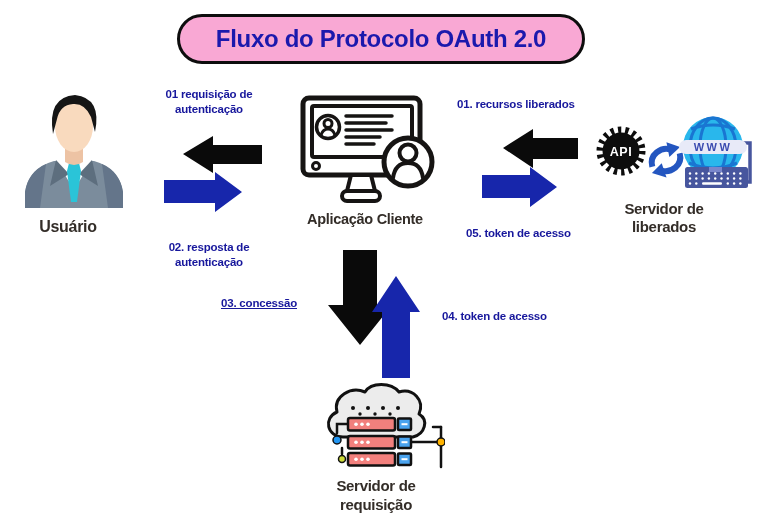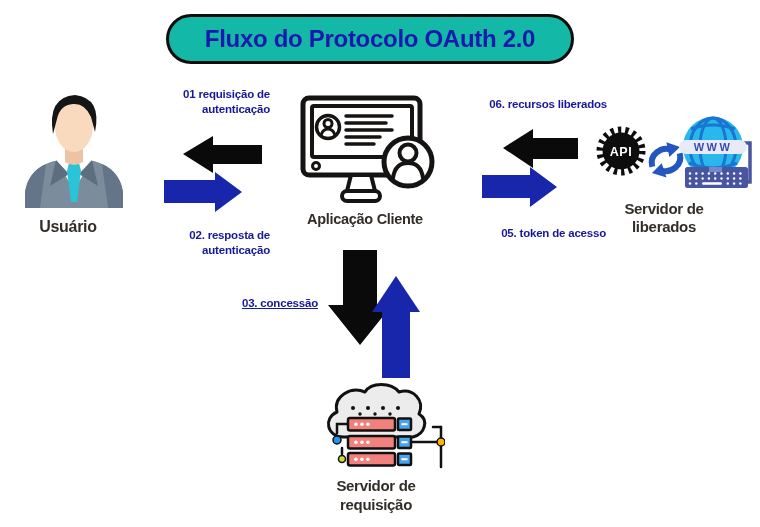--- a/index.html
+++ b/index.html
@@ -2,32 +2,32 @@
 <html><head>
 <meta charset="utf-8">
 <style>
   html,body{margin:0;padding:0;background:#ffffff;}
   .canvas{
     position:relative;width:760px;height:527px;background:#ffffff;
     font-family:"Liberation Sans", sans-serif;overflow:hidden;
   }
   .abs{position:absolute;}
   .title-box{
-    position:absolute;left:166px;top:14px;width:402px;height:44px;
-    border:3px solid #0d0d0d;border-radius:26px;background:#14b8a6;
+    position:absolute;left:177px;top:14px;width:402px;height:44px;
+    border:3px solid #0d0d0d;border-radius:26px;background:#f9a8d4;
     display:flex;align-items:center;justify-content:center;
   }
   .title-box span{
     font-size:24px;font-weight:bold;color:#1b19ad;letter-spacing:-0.3px;white-space:nowrap;
   }
   .flow-label{
     position:absolute;color:#17179c;font-weight:bold;font-size:11.5px;
     letter-spacing:-0.2px;text-align:center;line-height:15px;white-space:nowrap;
   }
-  .flow-label span{display:block;text-align:right;}
+  .flow-label span{display:block;}
   .flow-label.left-align{text-align:left;}
   .node-label{
     position:absolute;color:#332d28;font-weight:bold;font-size:15px;
     letter-spacing:-0.3px;text-align:center;line-height:18px;white-space:nowrap;
   }
   .node-label span{display:block;}
   svg{display:block;}
   .arrow-layer{position:absolute;left:0;top:0;}
 </style>
 </head>
@@ -205,32 +205,35 @@
     <polygon points="503,148 533,129 533,138 578,138 578,159 533,159 533,168" fill="#0a0a0a"></polygon>
     <polygon points="482,175 530,175 530,167 557,187 530,207 530,198 482,198" fill="#1726ab"></polygon>
     <polygon points="343,250 377,250 377,305 392,305 360,345 328,305 343,305" fill="#0a0a0a"></polygon>
     <polygon points="396,276 420,312 410,312 410,378 382,378 382,312 372,312" fill="#1726ab"></polygon>
   </svg>
 
   <div class="flow-label" style="left:148px;top:87px;width:122px;">
     <span>01 requisição de</span>
     <span>autenticação</span>
   </div>
-  <div class="flow-label" style="left:148px;top:228px;width:122px;">
+  <div class="flow-label" style="left:148px;top:240px;width:122px;">
     <span>02. resposta de</span>
     <span>autenticação</span>
   </div>
   <div class="flow-label" style="left:200px;top:296px;width:118px;text-decoration:underline;">
     <span>03. concessão</span>
   </div>
+  <div class="flow-label left-align" style="left:442px;top:309px;width:140px;">
+    <span>04. token de acesso</span>
+  </div>
   <div class="flow-label left-align" style="left:458px;top:226px;width:140px;margin-left:8px;">
     <span>05. token de acesso</span>
   </div>
   <div class="flow-label left-align" style="left:457px;top:97px;width:150px;">
-    <span>06. recursos liberados</span>
+    <span>01. recursos liberados</span>
   </div>
 
   <div class="node-label" style="left:295px;top:210px;width:140px;font-size:14.5px;">
     <span>Aplicação Cliente</span>
   </div>
   <div class="node-label" style="left:13px;top:218px;width:110px;font-size:16px;">
     <span>Usuário</span>
   </div>
   <div class="node-label" style="left:604px;top:200px;width:120px;">
     <span>Servidor de</span>

